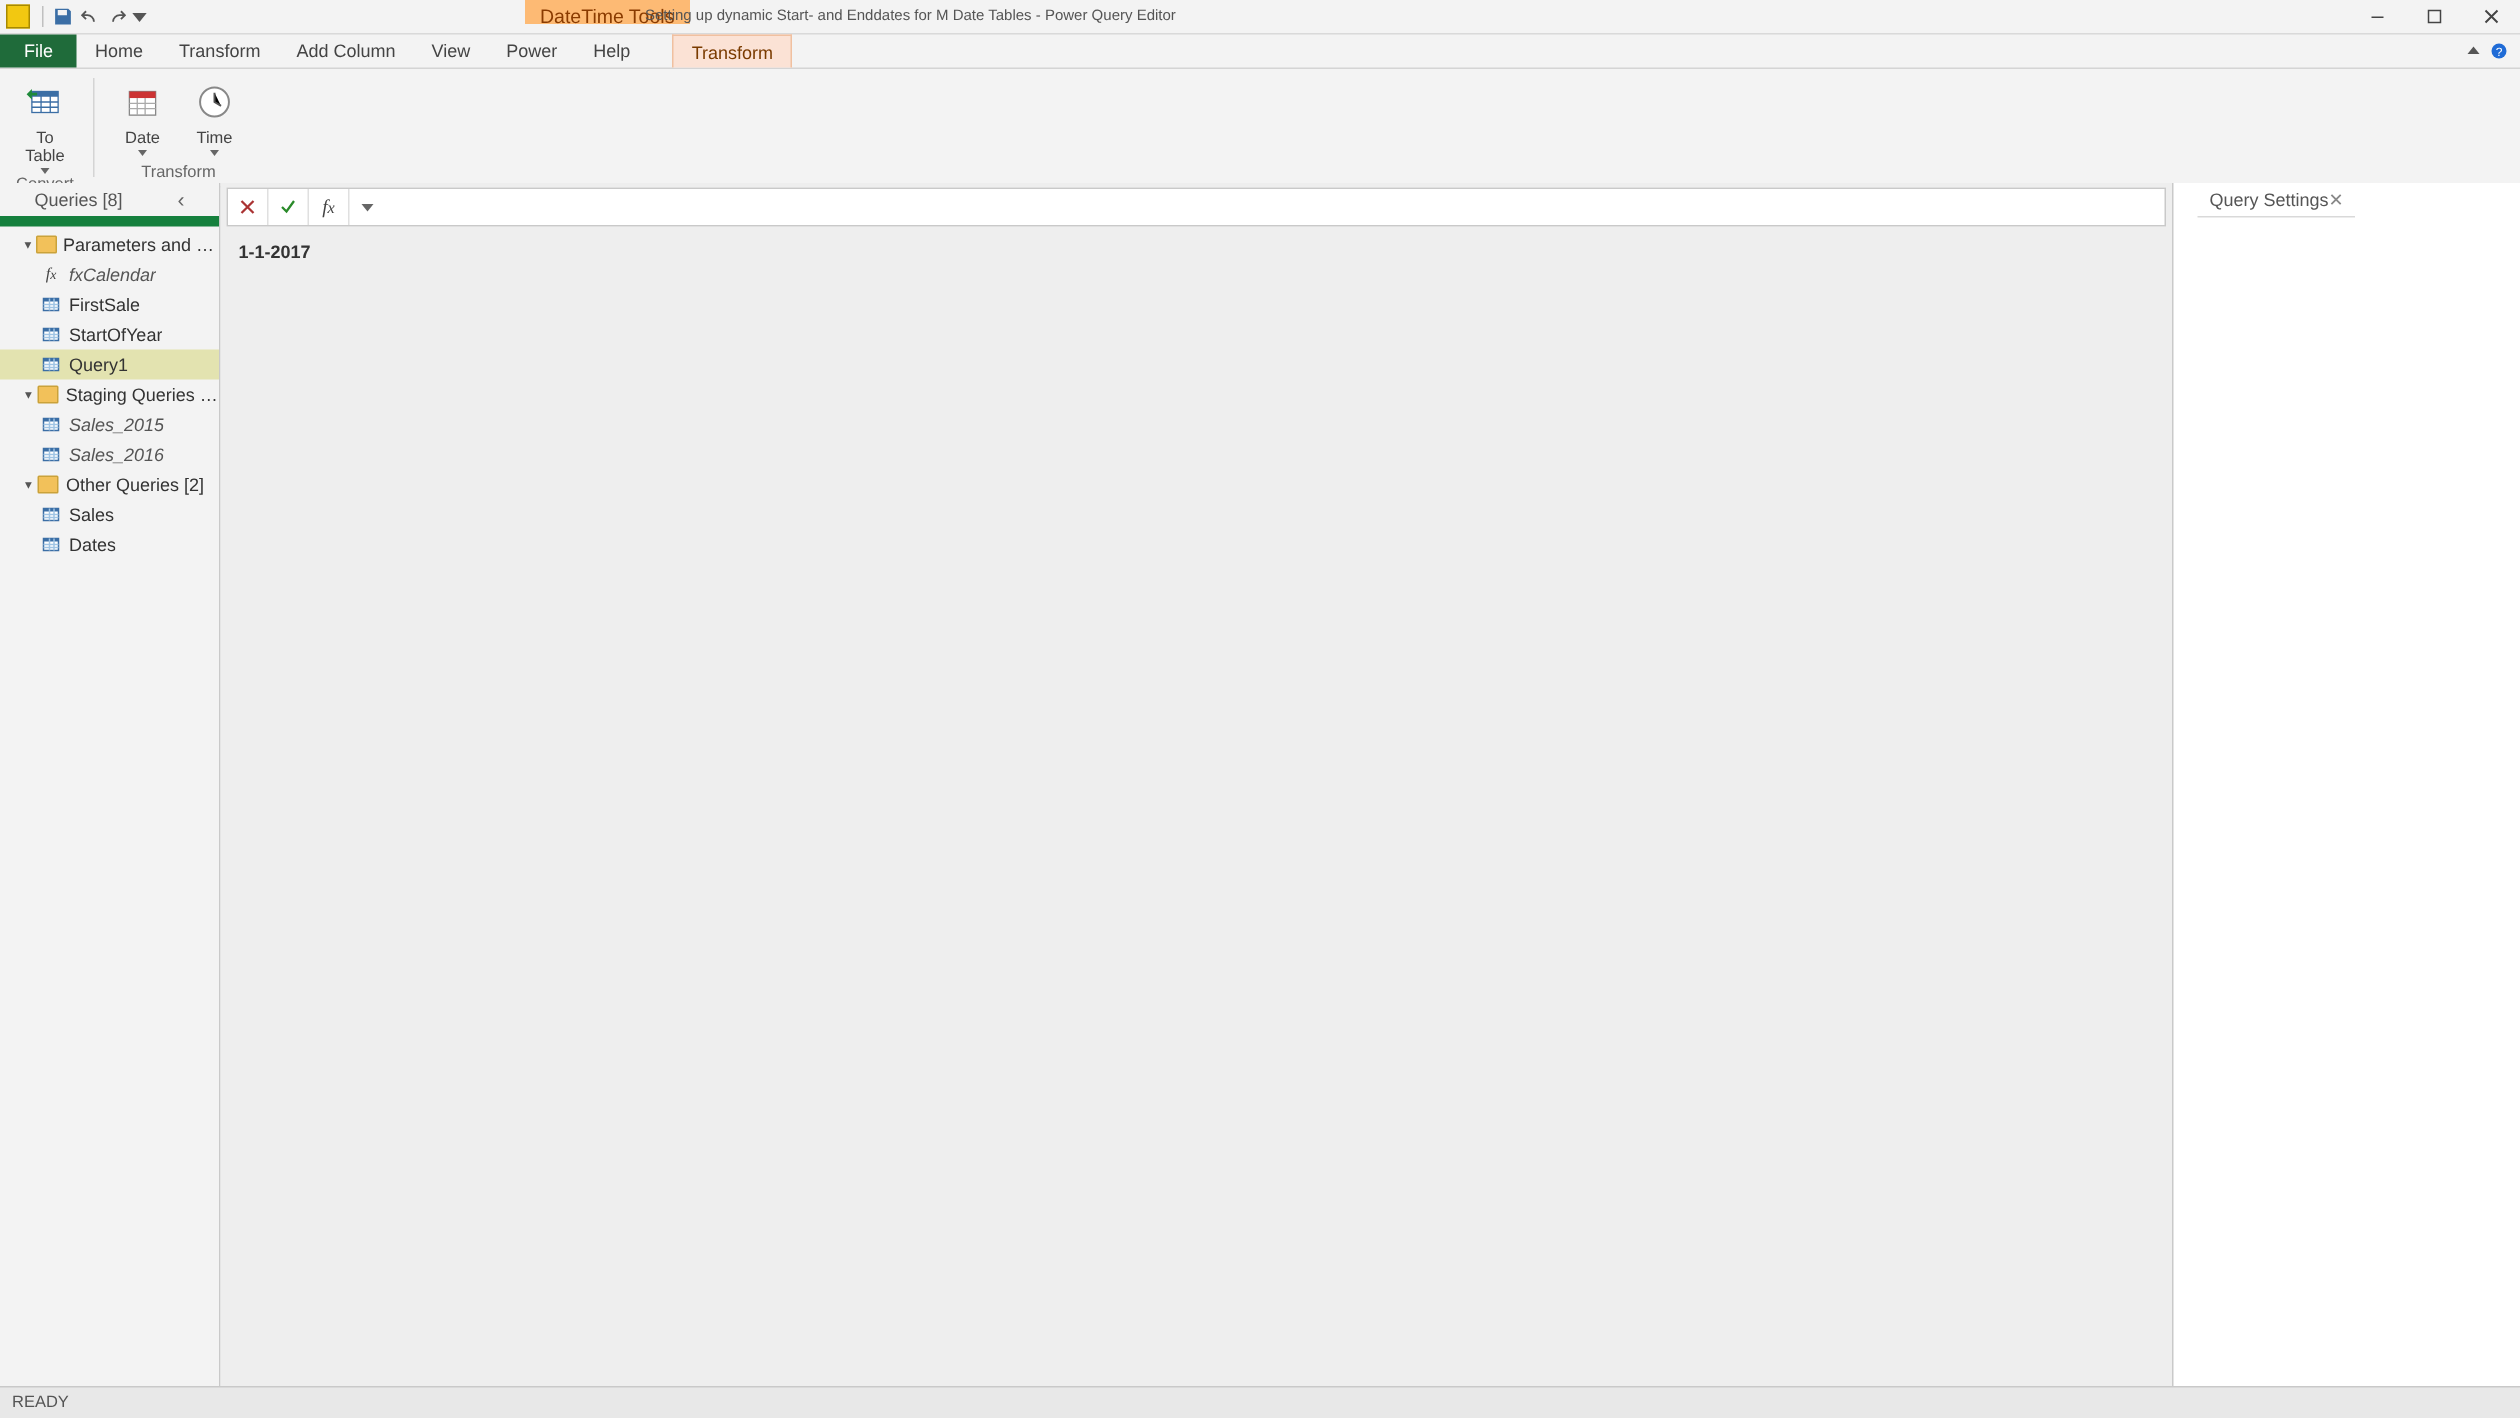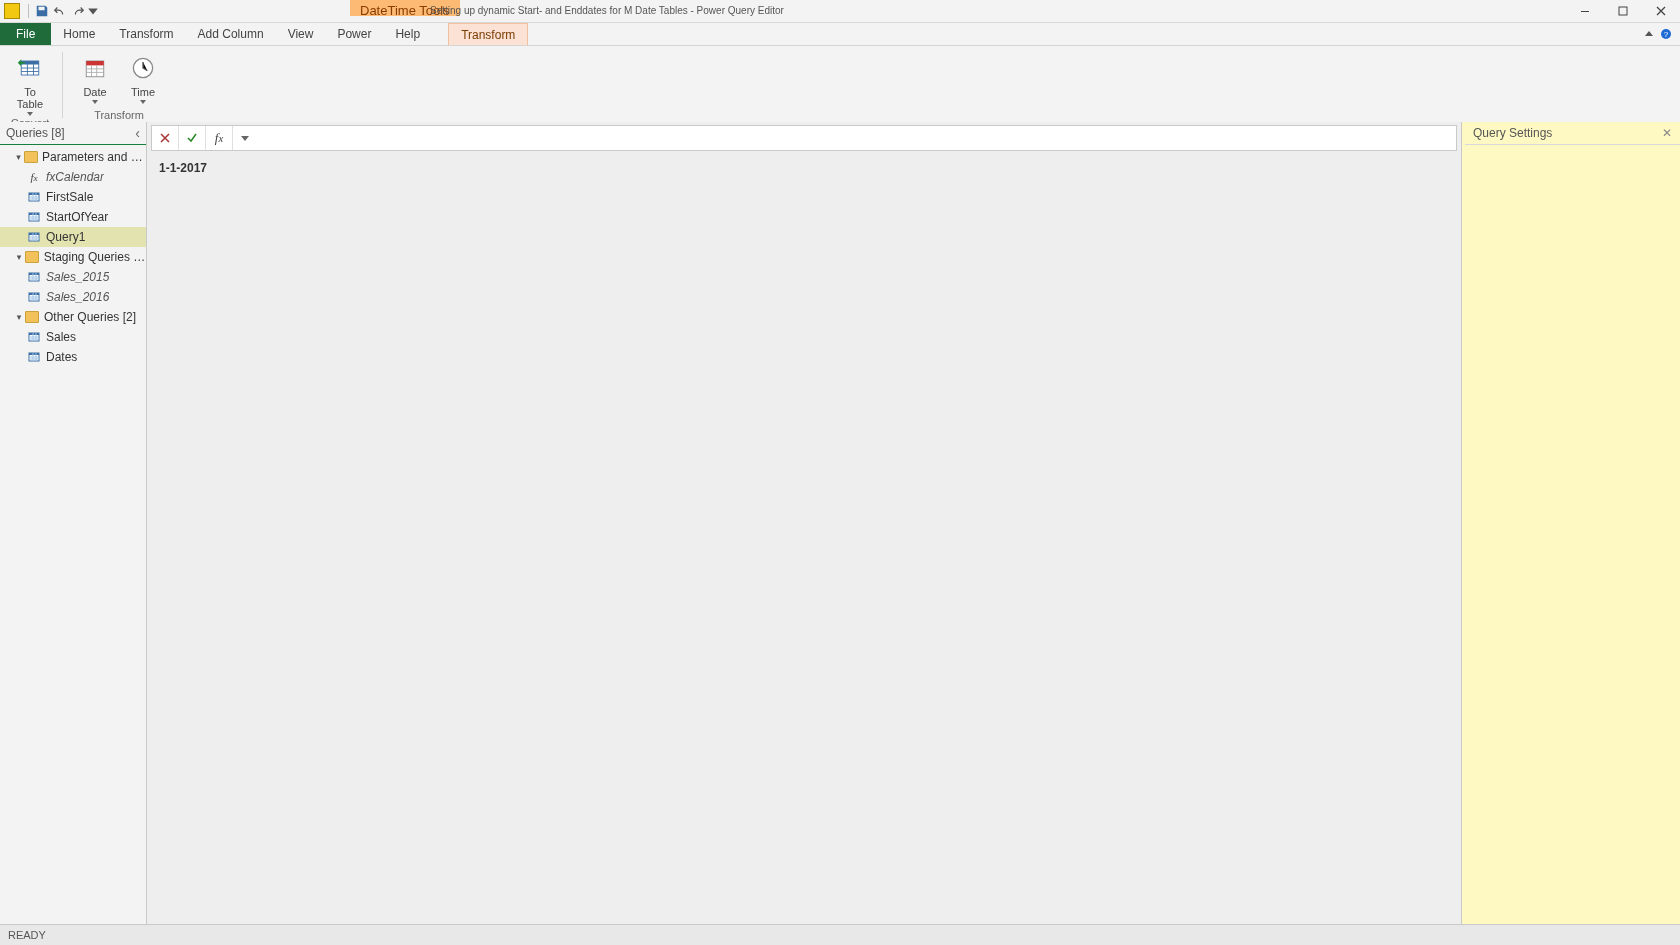--- a/index.html
+++ b/index.html
@@ -109,22 +109,22 @@
   position: absolute; top: 122px; bottom: 20px; left: 0; right: 0;
   display: flex;
 }
 
 
 #queries-pane {
   width: 146px; background: #f3f3f3; border-right: 1px solid #c9c9c9;
   display: flex; flex-direction: column;
 }
 #queries-pane .pane-header {
-  height: 22px; display: flex; align-items: center; padding: 0 6px;
-  color: #555; border-bottom: 1px solid #15803d; font-size: 12px;
+  height: 22px; display: flex; align-items: center; padding: 0 23px;
+  color: #555; border-bottom: 7px solid #15803d; font-size: 12px;
 }
 #queries-pane .pane-header .collapse {
   margin-left: auto; font-size: 14px; color: #666;
 }
 .tree { padding: 2px 0; }
 .tree-row {
   display: flex; align-items: center; height: 20px; padding-left: 2px;
   font-size: 12px; color: #333; white-space: nowrap; overflow: hidden;
 }
 .tree-row.indent1 { padding-left: 14px; }
@@ -173,22 +173,22 @@
 
 #preview-surface {
   flex: 1; margin: 4px 4px 4px 4px; background: #eeeeee; font-weight: bold;
 }
 #preview-surface .cell {
   padding: 6px 8px; font-size: 12px; color: #333;
 }
 
 
 #settings-pane {
-  width: 215px; background: #fef9c3; border-left: 1px solid #c9c9c9;
-  display: flex; flex-direction: column; padding: 0 0 6px 3px;
+  width: 215px; background: #ffffff; border-left: 1px solid #c9c9c9;
+  display: flex; flex-direction: row; padding: 0 0 6px 16px;
 }
 #settings-pane .pane-header {
   height: 22px; display: flex; align-items: center; padding: 0 8px;
   color: #555; border-bottom: 1px solid #d9d9d9; font-size: 12px;
 }
 #settings-pane .pane-header .close { margin-left: auto; color: #888; }
 
 .prop-box {
   margin: 6px 6px 0 6px; border: 4px solid #0a6ad6; padding: 6px 6px 10px 6px;
   background: #f3f3f3;

